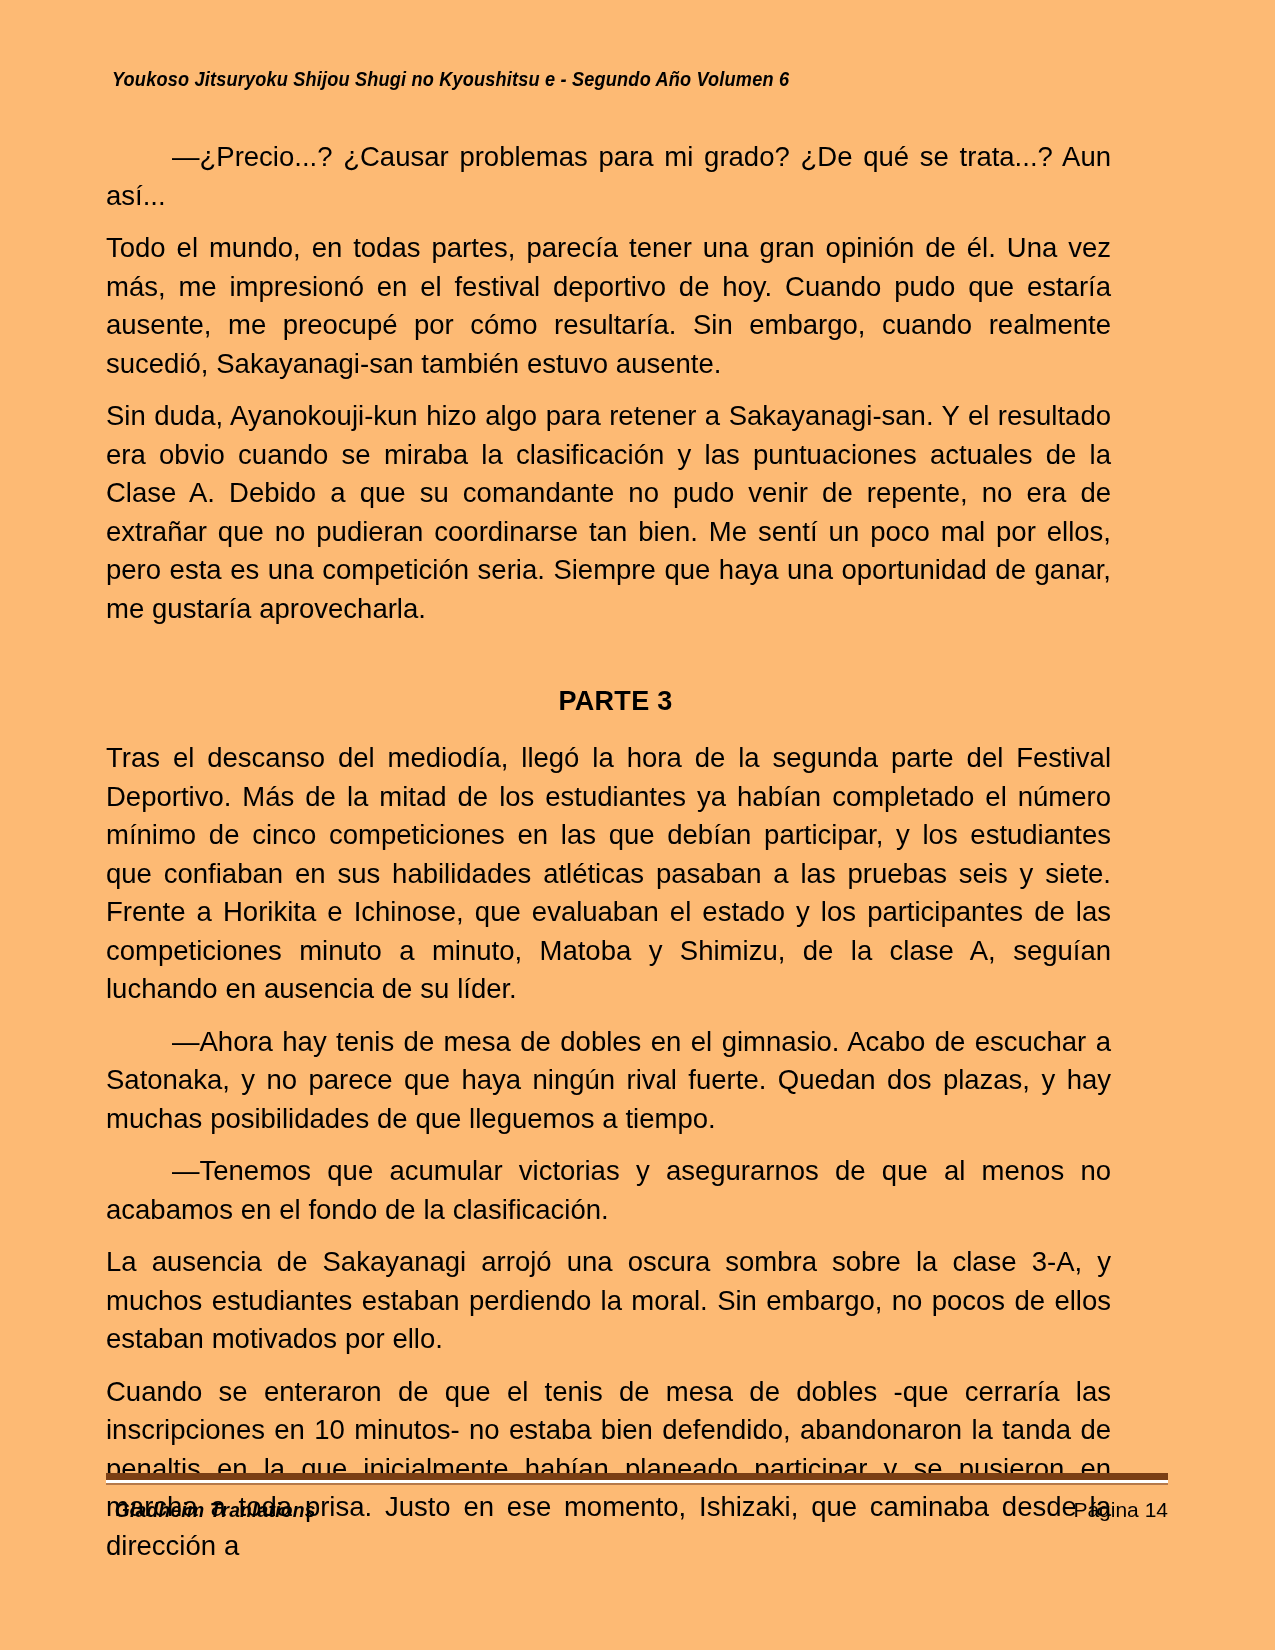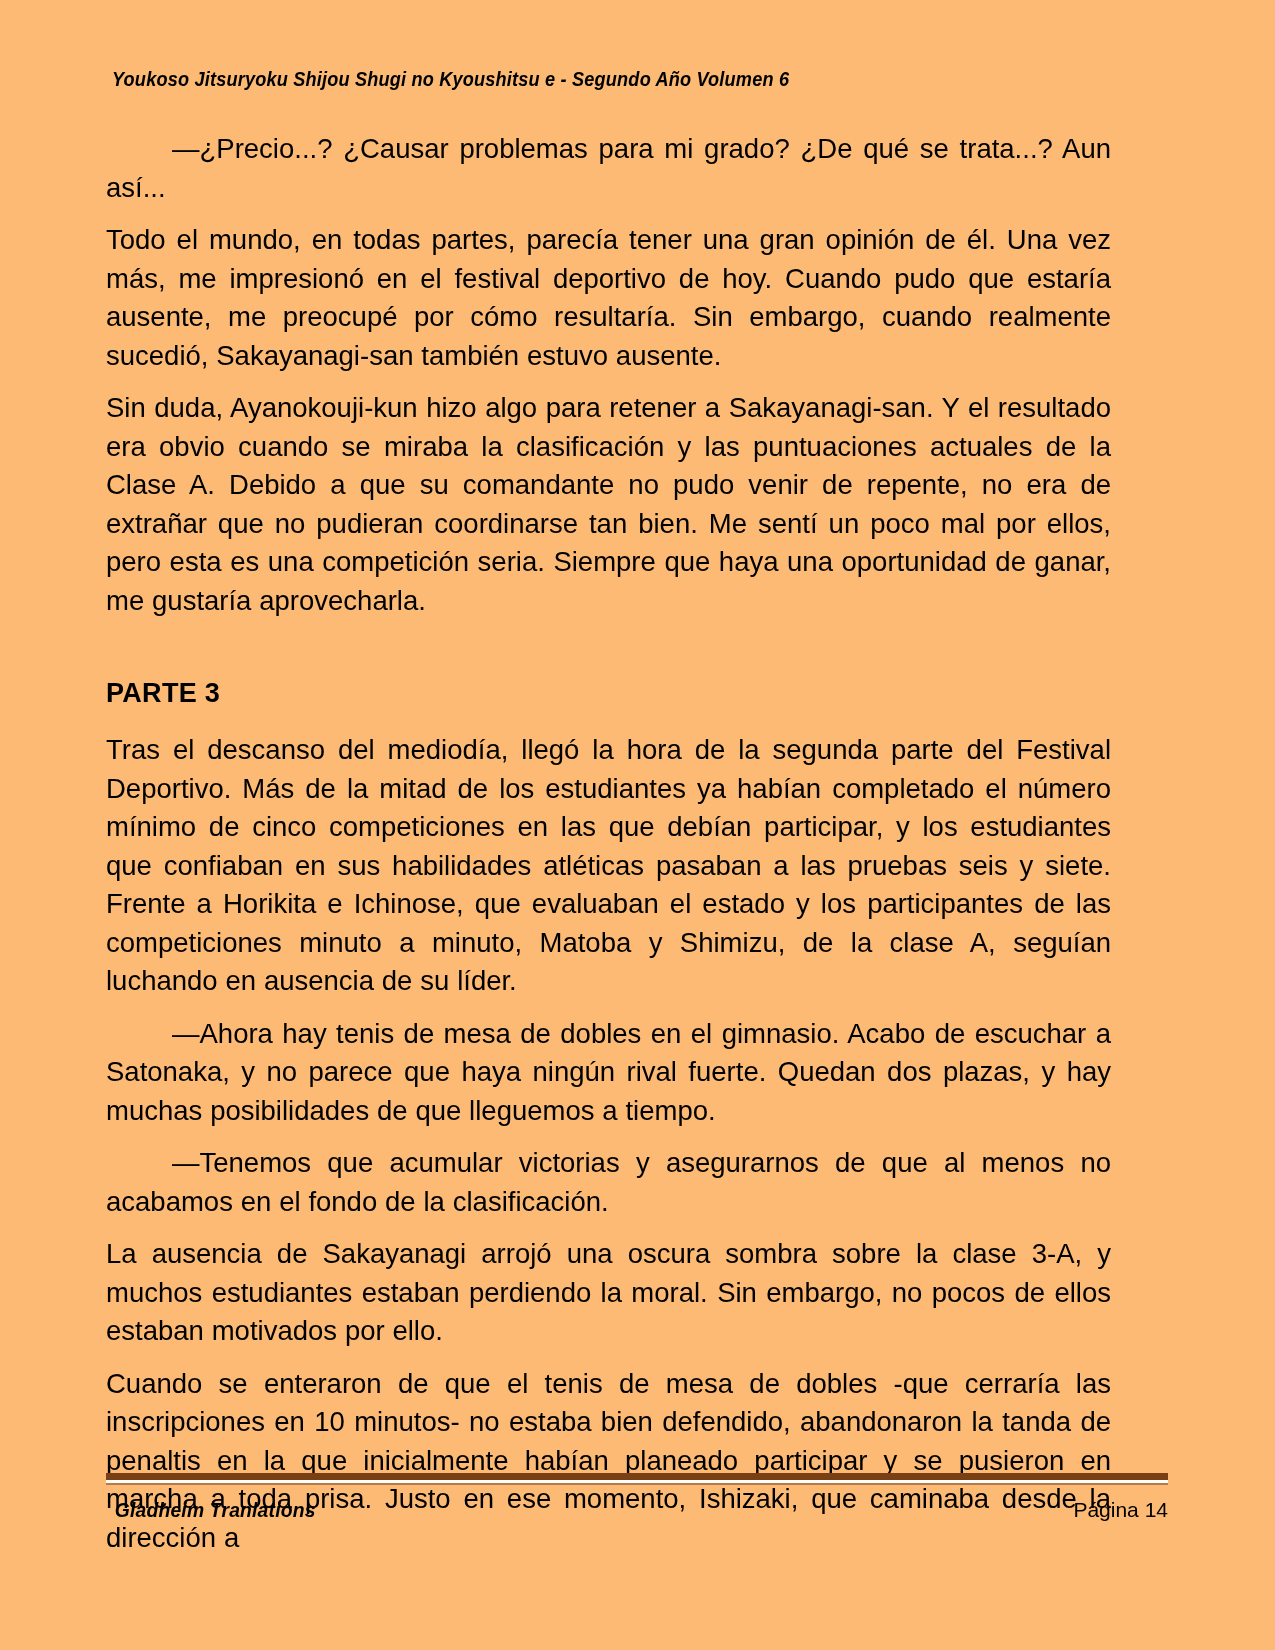--- a/index.html
+++ b/index.html
@@ -50,35 +50,36 @@
     top: 130px;
     width: 1005px;
   }
 
   .para {
     font-family: "Liberation Sans Narrow", "Liberation Sans", sans-serif;
     font-size: 27.5px;
     line-height: 38.5px;
     text-align: justify;
     text-justify: inter-word;
-    margin: 0 0 14px 0;
+    margin: 8px 0 14px 0;
     color: #000;
     word-spacing: 0.2px;
   }
   .para.indent {
     text-indent: 66px;
   }
 
   .section-heading {
     font-family: "Liberation Sans", sans-serif;
     font-weight: bold;
     font-size: 27px;
     letter-spacing: 0.3px;
-    margin: 58px 0 22px 0;
+    margin: 58px 0 22px 14px;
     color: #000;
+    text-align: center;
   }
 
   
   .page-footer {
     position: absolute;
     left: 106px;
     bottom: 128px;
     width: 1062px;
   }
   .footer-rule-thick {

